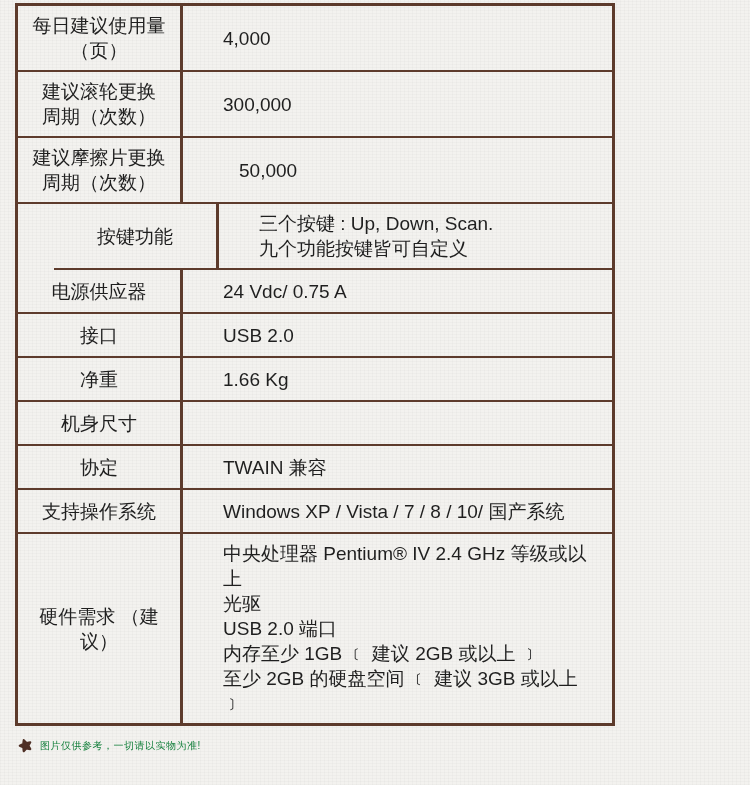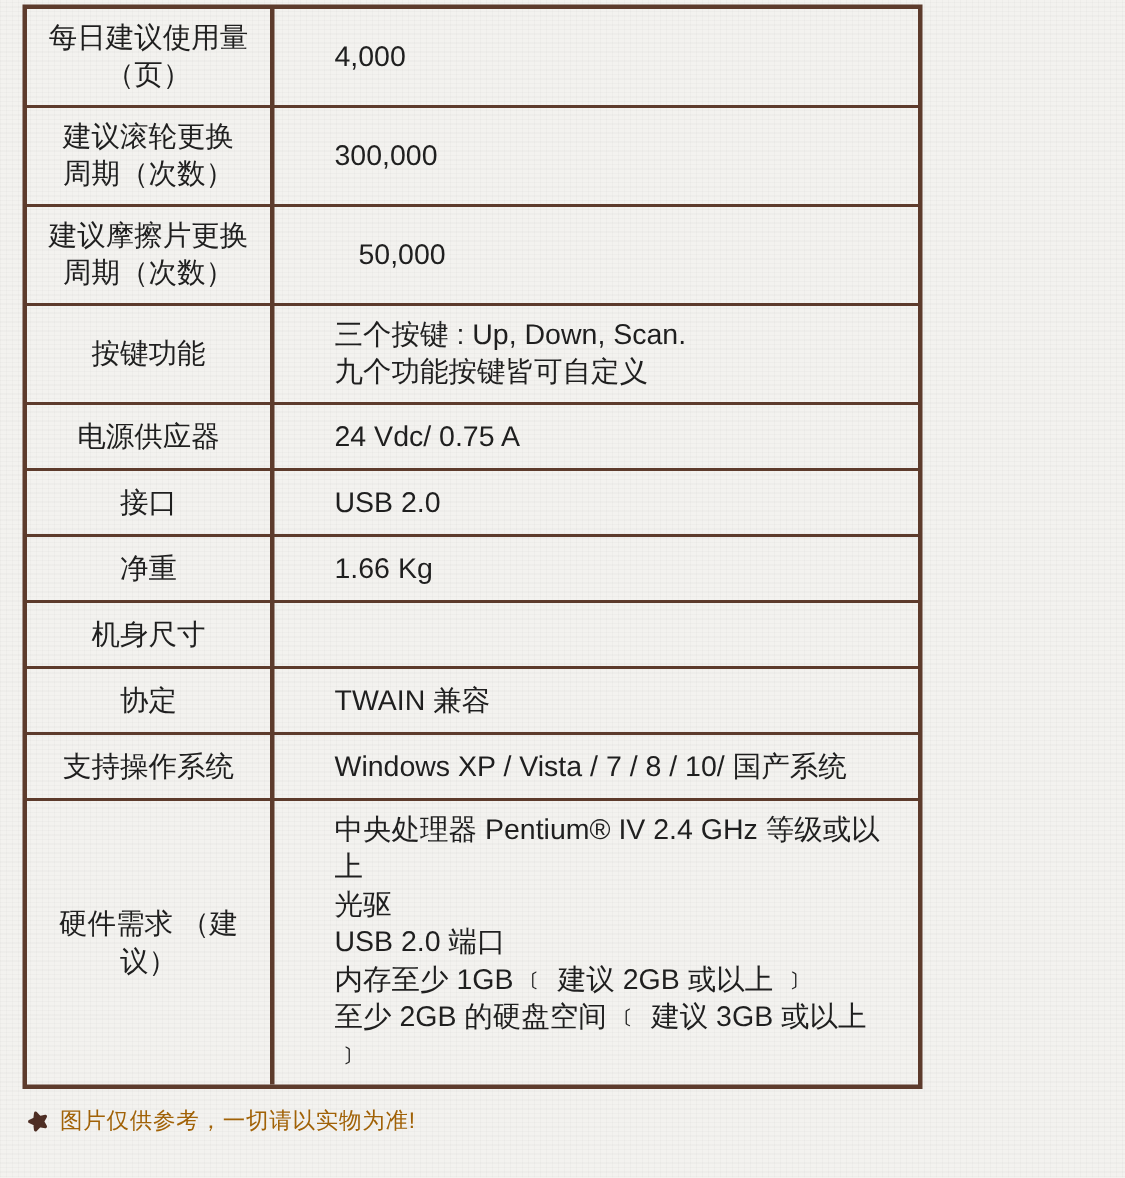--- a/index.html
+++ b/index.html
@@ -75,22 +75,22 @@
     width: 15px;
     height: 15px;
     display: inline-flex;
     flex: 0 0 15px;
   }
   .note-icon svg {
     width: 100%;
     height: 100%;
   }
   .note-text {
-    font-size: 15px;
-    color: #a16207;
+    font-size: 10px;
+    color: #15803d;
     letter-spacing: 0.5px;
   }
 </style>
 </head>
 <body>
 
 <div class="spec-table" id="spec-table">
     <div class="spec-row" style="min-height: 64px;">
       <div class="spec-label">每日建议使用量
 （页）</div>
@@ -99,21 +99,21 @@
     <div class="spec-row" style="min-height: 64px;">
       <div class="spec-label">建议滚轮更换
 周期（次数）</div>
       <div class="spec-value">300,000</div>
     </div>
     <div class="spec-row" style="min-height: 64px; gap: 16px;">
       <div class="spec-label">建议摩擦片更换
 周期（次数）</div>
       <div class="spec-value">50,000</div>
     </div>
-    <div class="spec-row" style="min-height: 64px;">
+    <div class="spec-row" style="min-height: 64px; margin-left: 36px;">
       <div class="spec-label">按键功能</div>
       <div class="spec-value">三个按键 : Up, Down, Scan.
 九个功能按键皆可自定义</div>
     </div>
     <div class="spec-row" style="min-height: 44px;">
       <div class="spec-label">电源供应器</div>
       <div class="spec-value">24 Vdc/ 0.75 A</div>
     </div>
     <div class="spec-row" style="min-height: 44px;">
       <div class="spec-label">接口</div>

